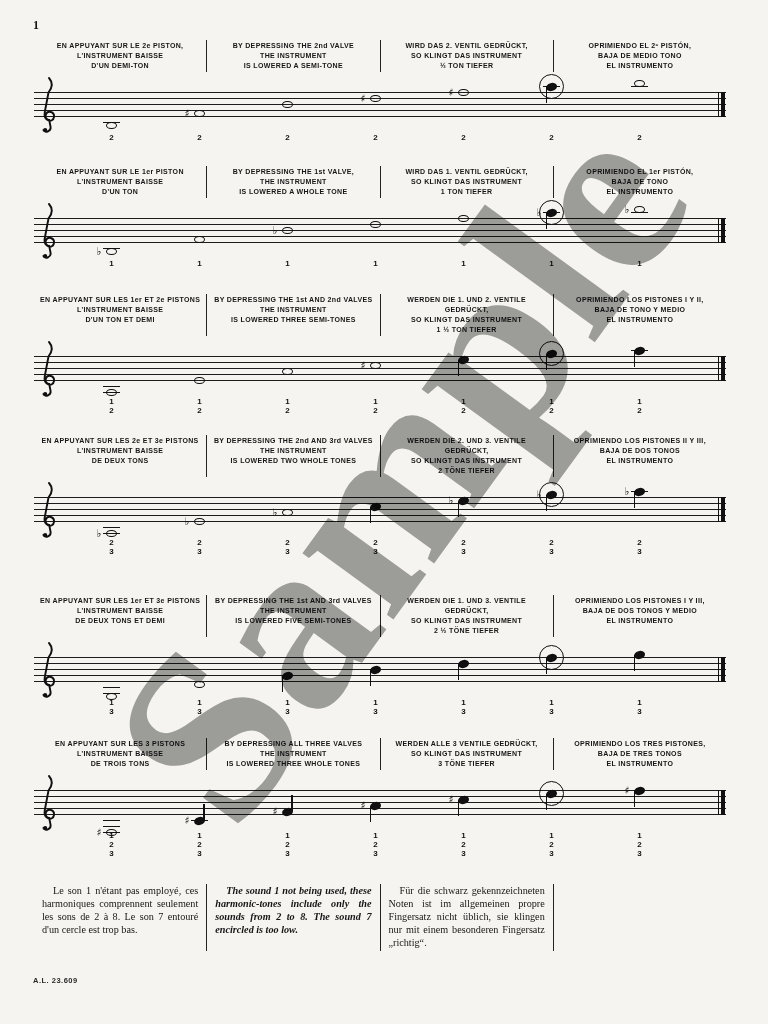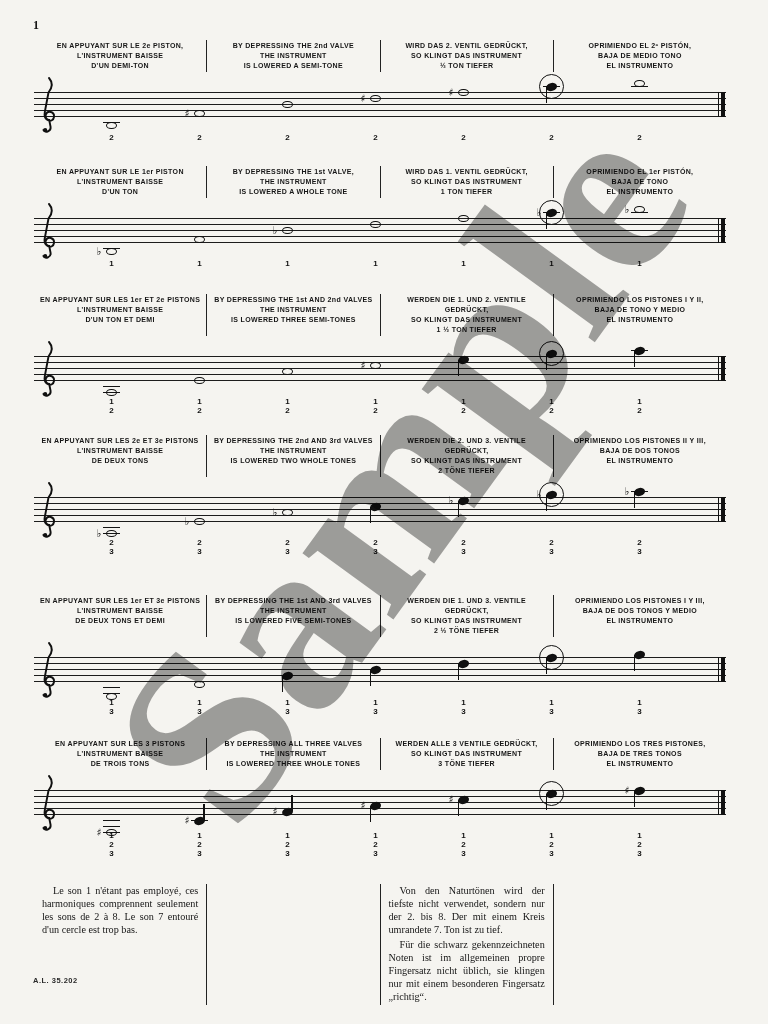--- a/index.html
+++ b/index.html
@@ -654,25 +654,25 @@
             </div>
           </div>
         </div>
       </div>
 
     <div id="footnotes">
       <div class="fncol">
         <p>Le son 1 n'étant pas employé, ces harmoniques comprennent seulement les sons de 2 à 8. Le son 7 entouré d'un cercle est trop bas.</p>
       </div>
       <div class="fncol fn-italic">
+        <p>The sound 1 not being used, these harmonic-tones include only the sounds from 2 to 8. The sound 7 encircled is too low.</p>
       </div>
       <div class="fncol">
-        <p>Von den Naturtönen wird der tiefste nicht verwendet, sondern nur der 2. bis 8. Der mit einem Kreis umrandete 7. Ton ist zu tief.</p>
         <p>Für die schwarz gekennzeichneten Noten ist im allgemeinen propre Fingersatz nicht üblich, sie klingen nur mit einem besonderen Fingersatz „richtig“.</p>
       </div>
       <div class="fncol fn-italic">
       </div>
     </div>
   </div>
 
-  <div id="plate">A.L. 35.202</div>
+  <div id="plate">A.L. 23.609</div>
   <div id="watermark">Sample</div>
 </div>
 
 </body></html>

